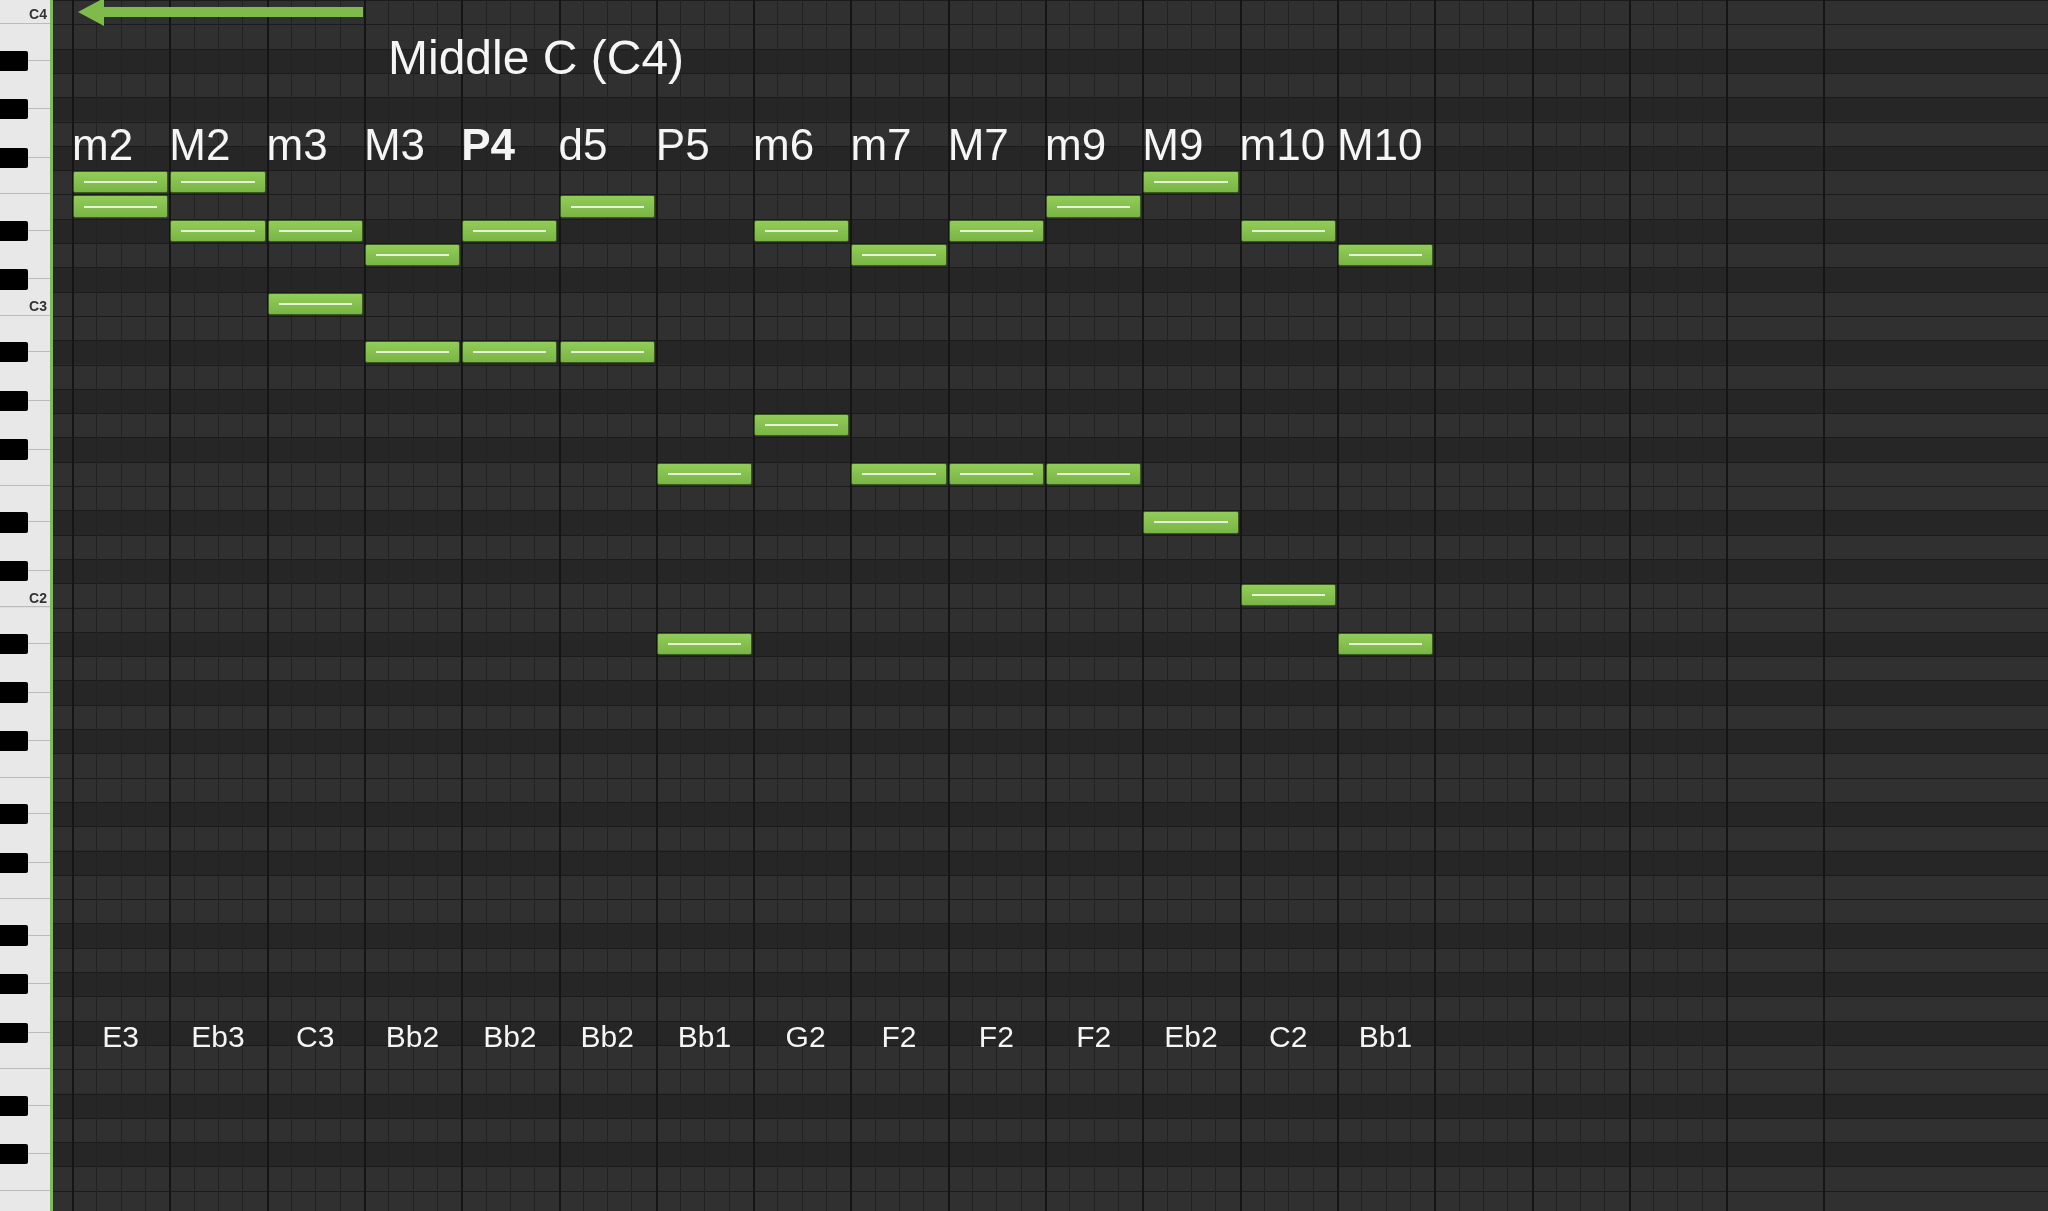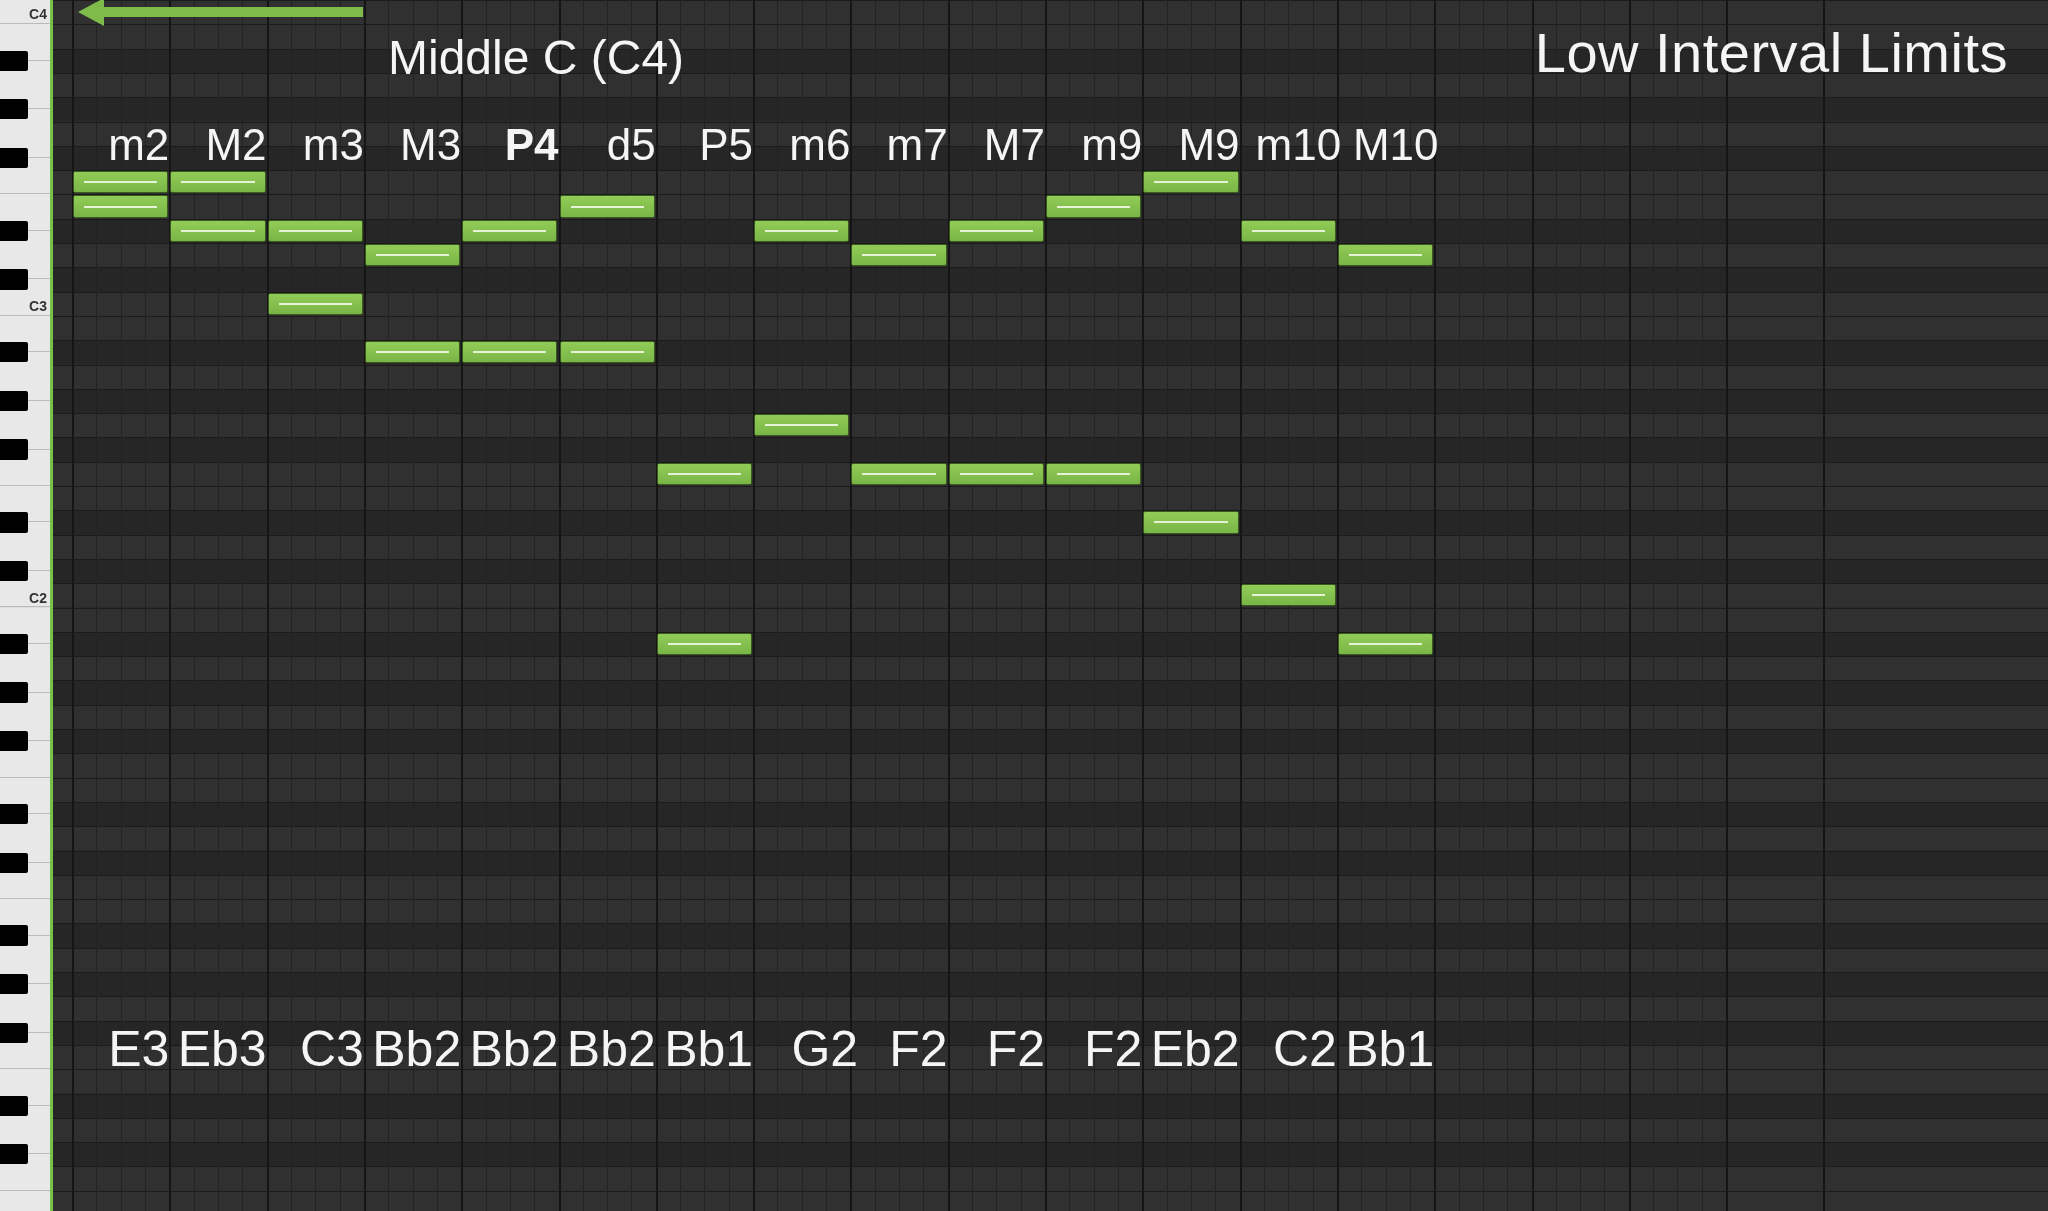--- a/index.html
+++ b/index.html
@@ -116,22 +116,22 @@
     border-top: 14px solid transparent;
     border-bottom: 14px solid transparent;
     border-right: 26px solid #7fbb4b;
   }
   .text {
     position: absolute;
     color: #f5f5f5;
     font-weight: 400;
     white-space: nowrap;
   }
-  .interval-label { font-size: 44px; text-align: right; padding-left: 16px; }
-  .note-label { font-size: 50px; text-align: right; }
+  .interval-label { font-size: 44px; text-align: left; }
+  .note-label { font-size: 30px; text-align: center; }
   .title { font-size: 56px; font-weight: 400; letter-spacing: 0.5px; }
   .middle-c-label { font-size: 48px; font-weight: 400; }
 </style>
 </head>
 <body>
 
 <div class="app">
   <div class="grid" id="grid">
       <div class="row" style="top: 0px; height: 24.3px;"></div>
       <div class="row-line" style="top: 0px;"></div>
@@ -407,21 +407,20 @@
       <div class="key-label" style="top: 589.5px; right: 3px;">C2</div>
     </div>
 
   <div class="arrow" id="c4-arrow" style="left: 78px; top: -1.85px; width: 285px; height: 28px;">
     <div class="arrow-head" style="left: 0px; top: 0px;"></div>
     <div class="arrow-line" style="left: 24px; top: 9px; width: 261px;"></div>
   </div>
 
   <div class="text middle-c-label" id="mc-label" style="left:388px; top:30px;">Middle C (C4)</div>
 
-  <div class="text title" id="title" style="right:40px; top:20px;">Low Interval Limits</div>
 
   <div id="interval-labels">
       <div class="text interval-label" style="left: 72px; width: 97.3px; top: 120px;">m2</div>
       <div class="text interval-label" style="left: 169.3px; width: 97.3px; top: 120px;">M2</div>
       <div class="text interval-label" style="left: 266.6px; width: 97.3px; top: 120px;">m3</div>
       <div class="text interval-label" style="left: 363.9px; width: 97.3px; top: 120px;">M3</div>
       <div class="text interval-label" style="left: 461.2px; width: 97.3px; top: 120px; font-weight: bold;">P4</div>
       <div class="text interval-label" style="left: 558.5px; width: 97.3px; top: 120px;">d5</div>
       <div class="text interval-label" style="left: 655.8px; width: 97.3px; top: 120px;">P5</div>
       <div class="text interval-label" style="left: 753.1px; width: 97.3px; top: 120px;">m6</div>

